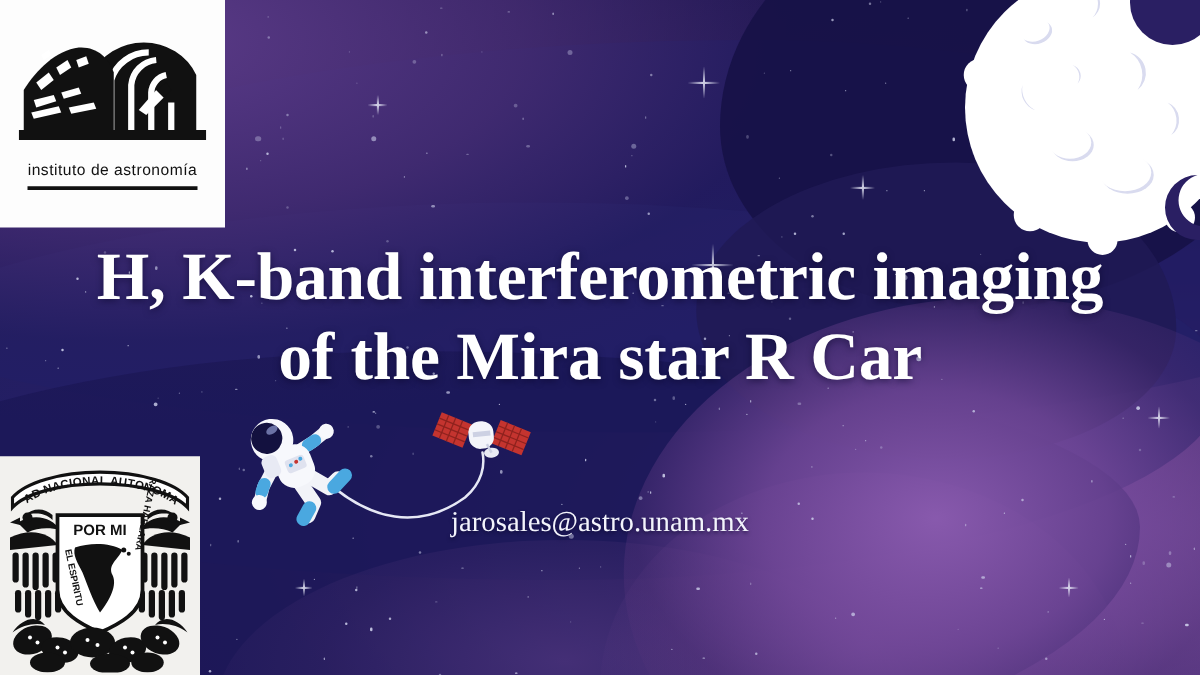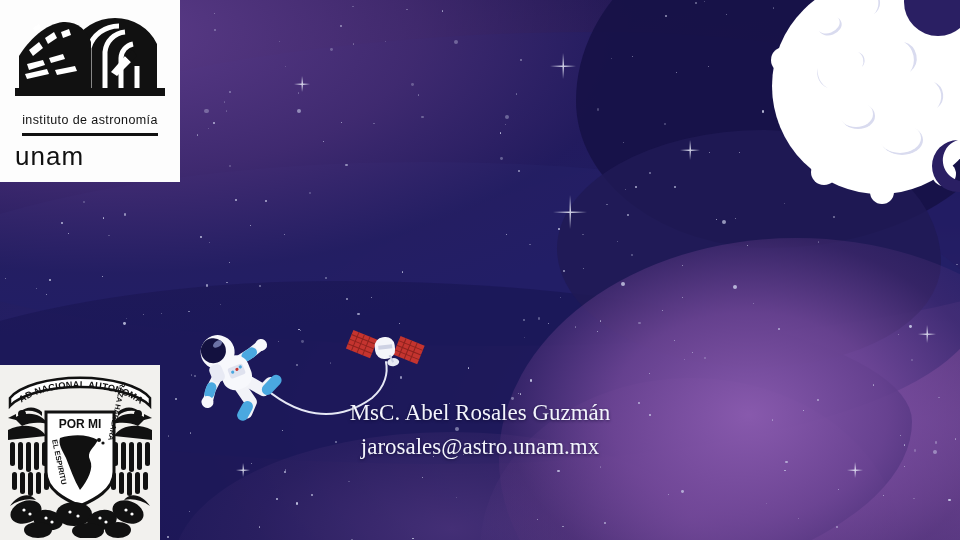--- a/index.html
+++ b/index.html
@@ -538,21 +538,20 @@
         <path d="M34 48 l14 -4 2 5 -14 4z"></path>
         <path d="M10 64 l22 -5 2 5 -22 5z"></path>
         <path d="M40 60 l20 -4 2 5 -20 4z"></path>
         <path d="M18 18 l6 -4 2 4 -6 4z"></path>
       </g>
 
       <rect x="0" y="78" width="150" height="8" fill="#111"></rect>
     </svg>
     <div style="font-family:'Liberation Sans', sans-serif; font-size:12.5px; letter-spacing:.4px; color:#111; margin-top:7px;">instituto de astronomía</div>
     <div style="width:136px; height:3px; background:#111; margin:6px 0 5px 0;"></div>
-    <div style="align-self:flex-start; margin-left:15px; font-family:'Liberation Sans', sans-serif; font-size:26px; font-weight:400; letter-spacing:1px; color:#111;">unam</div>
   </div>
 
   <div id="unam-seal">
     <svg width="156" height="170" viewBox="0 0 156 170">
       <defs>
         <path id="ringpath" d="M18 36 A70 34 0 0 1 138 36"></path>
       </defs>
 
       <path d="M8 30 A74 30 0 0 1 148 30 L148 38 A74 28 0 0 0 8 38 Z" fill="#fff" stroke="#111" stroke-width="2.5"></path>
       <text font-family="'Liberation Sans', sans-serif" font-size="9.2" font-weight="bold" fill="#111" letter-spacing="0.2">
@@ -633,20 +632,23 @@
         <circle cx="68" cy="144" r="1.6"></circle>
           <circle cx="76" cy="148" r="1.6"></circle>
         <circle cx="98" cy="150" r="1.6"></circle>
           <circle cx="104" cy="154" r="1.6"></circle>
         <circle cx="124" cy="142" r="1.6"></circle>
           <circle cx="130" cy="146" r="1.6"></circle>
       </g>
     </svg>
   </div>
 
+  <div id="title">
+    <div>H, K-band interferometric imaging</div>
+    <div>of the Mira star R Car</div>
+  </div>
 
   <div id="credits">
-    <div id="presenter">MsC. Abel Rosales Guzmán</div>
     <div id="email">jarosales@astro.unam.mx</div>
   </div>
 
 
 </div>
 
 </body></html>

